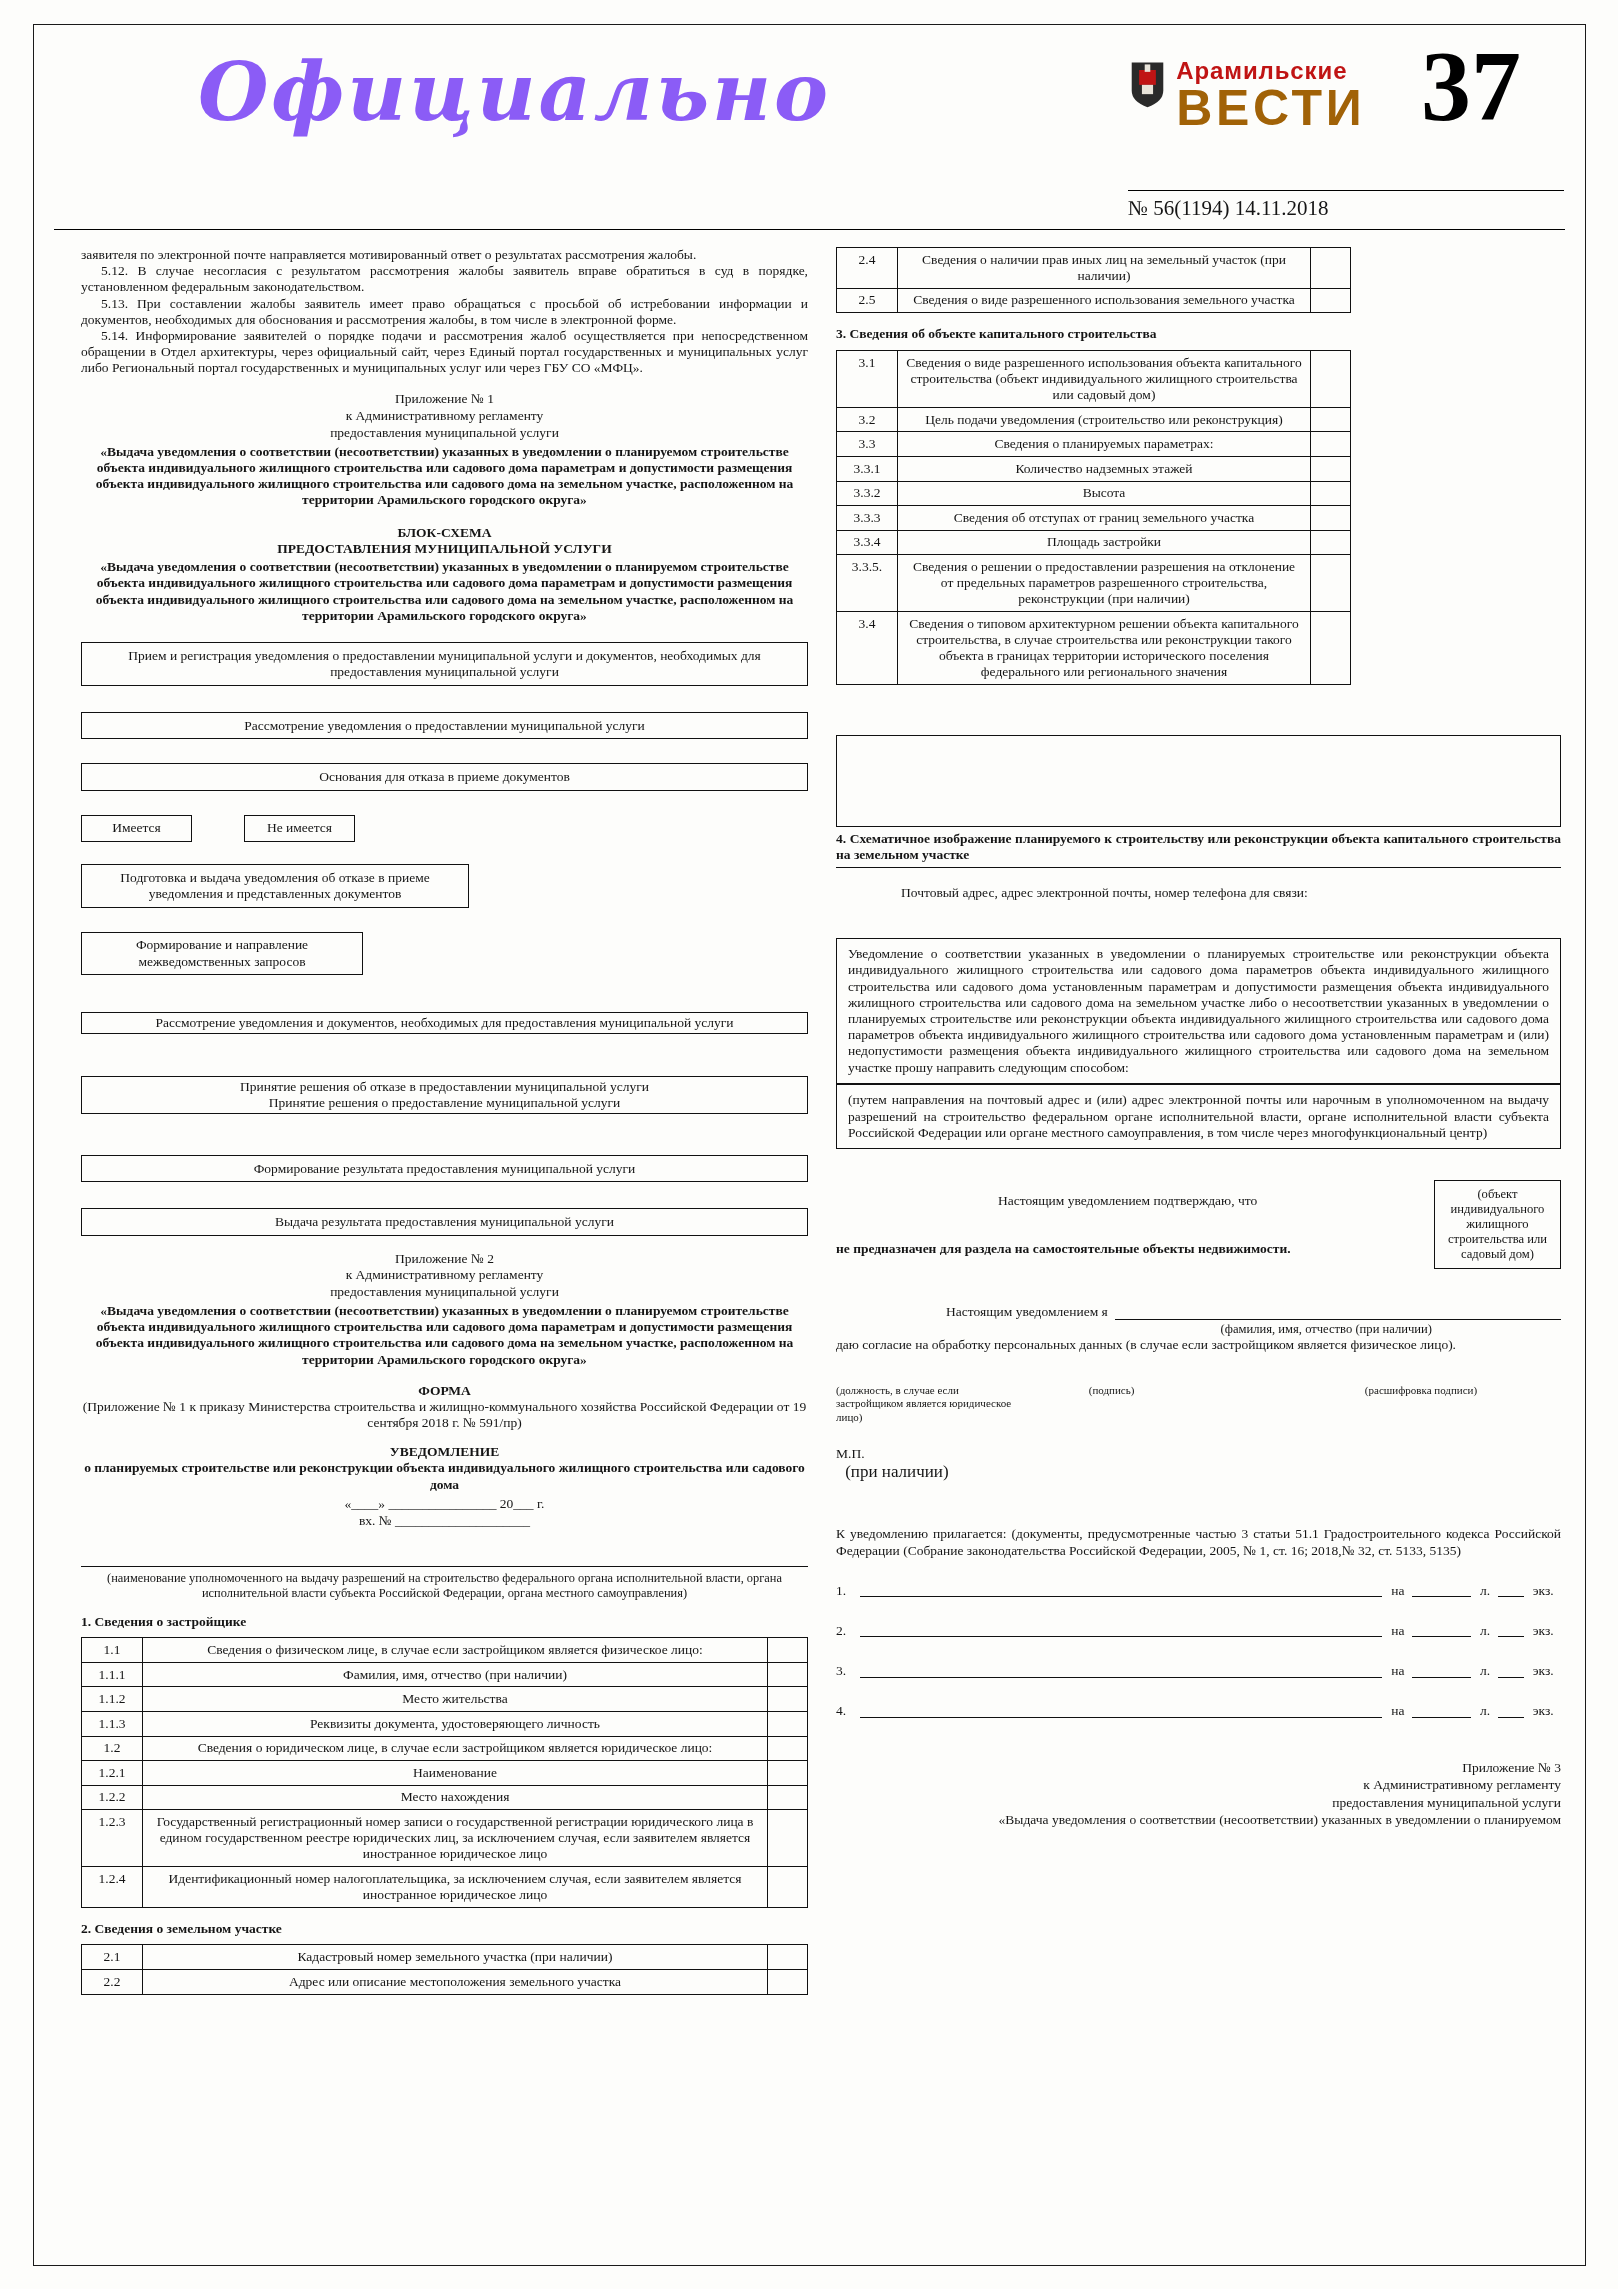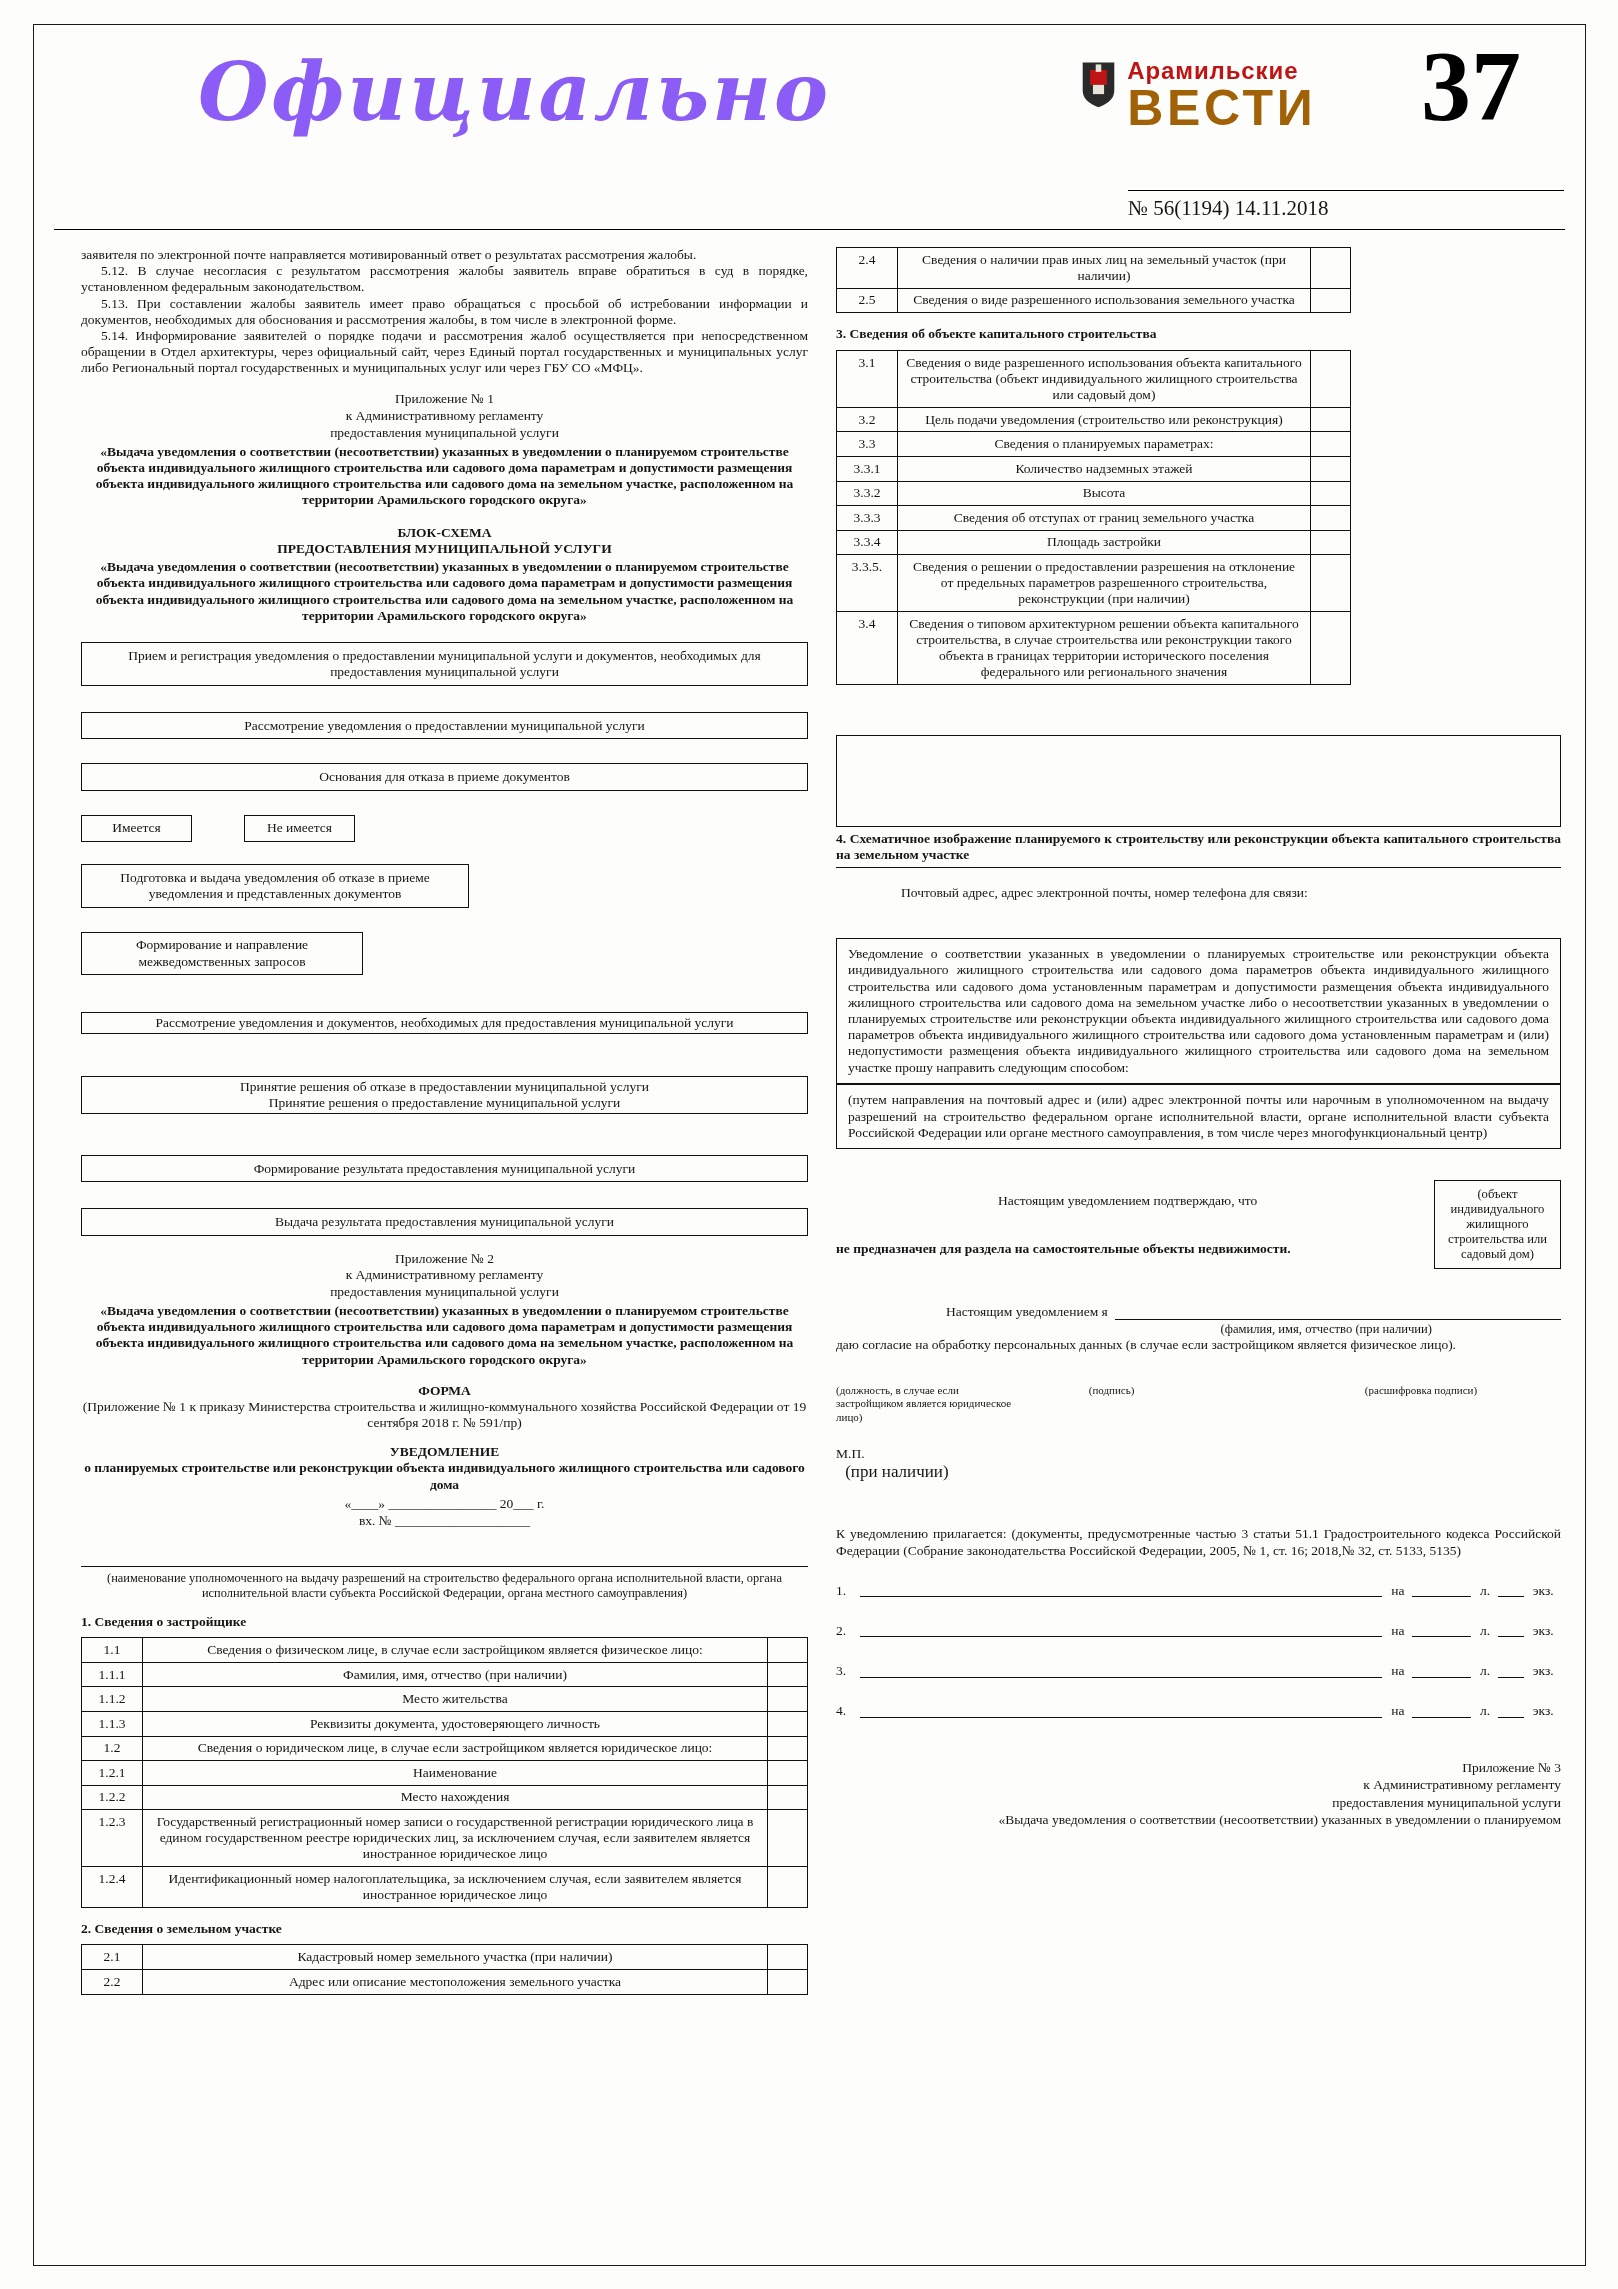--- a/index.html
+++ b/index.html
@@ -10,21 +10,21 @@
     font-family:"Liberation Serif", serif;
   }
   .frame { position:absolute; left:33px; right:33px; top:24px; bottom:24px; border:1.4px solid #1a1a1a; pointer-events:none; }
 
   
   .masthead-title {
     position:absolute; left:198px; top:44px;
     font-family:"DejaVu Serif", serif; font-style:italic; font-weight:bold;
     font-size:81px; letter-spacing:2.8px; color:#8b5cf6;
   }
-  .brand { position:absolute; left:1079px; top:57px; display:flex; align-items:flex-start; gap:9.2px;justify-content:space-between; }
+  .brand { position:absolute; left:1128px; top:57px; display:flex; align-items:flex-start; gap:9.2px;justify-content:space-between; }
   .brand .emblem { width:39px; height:52px; flex:none; }
   .brand-text { display:flex; flex-direction:column; }
   .brand-top { color:#c01414; font-weight:bold; font-size:24px; letter-spacing:0.9px; font-family:"Liberation Sans", sans-serif; }
   .brand-bottom { color:#a16207; font-weight:bold; font-size:50px; line-height:0.95; letter-spacing:3.7px; font-family:"Liberation Sans", sans-serif; }
   .page-number { position:absolute; left:1421px; top:28px; font-size:100px; font-weight:bold; color:#000; }
   .issue-bar { position:absolute; left:1128px; top:190px; width:436px; border-top:1.8px solid #000; padding-top:4.6px; font-size:21px; }
   .header-rule { position:absolute; left:54px; right:54px; top:229px; border-top:1.8px solid #000; }
 
   
   .col { position:absolute; top:247px; font-size:13.5px; line-height:1.2; }

